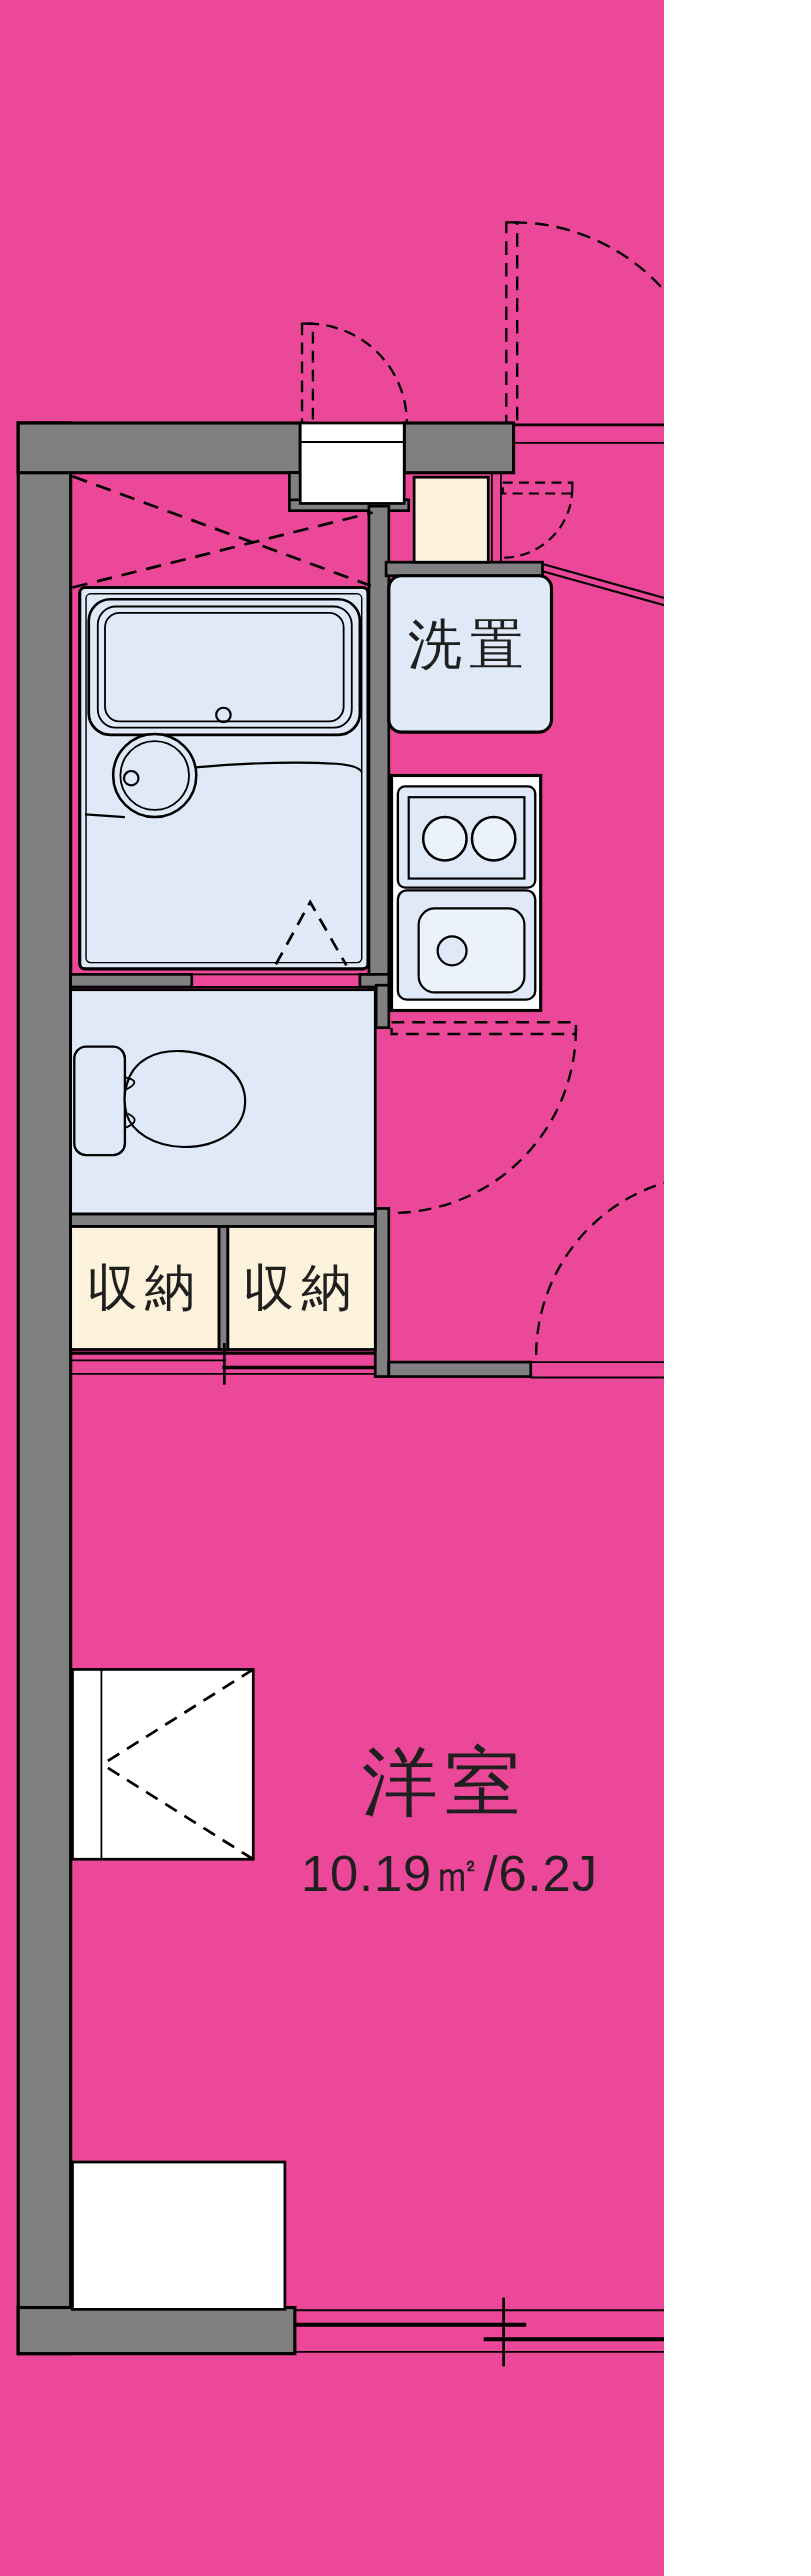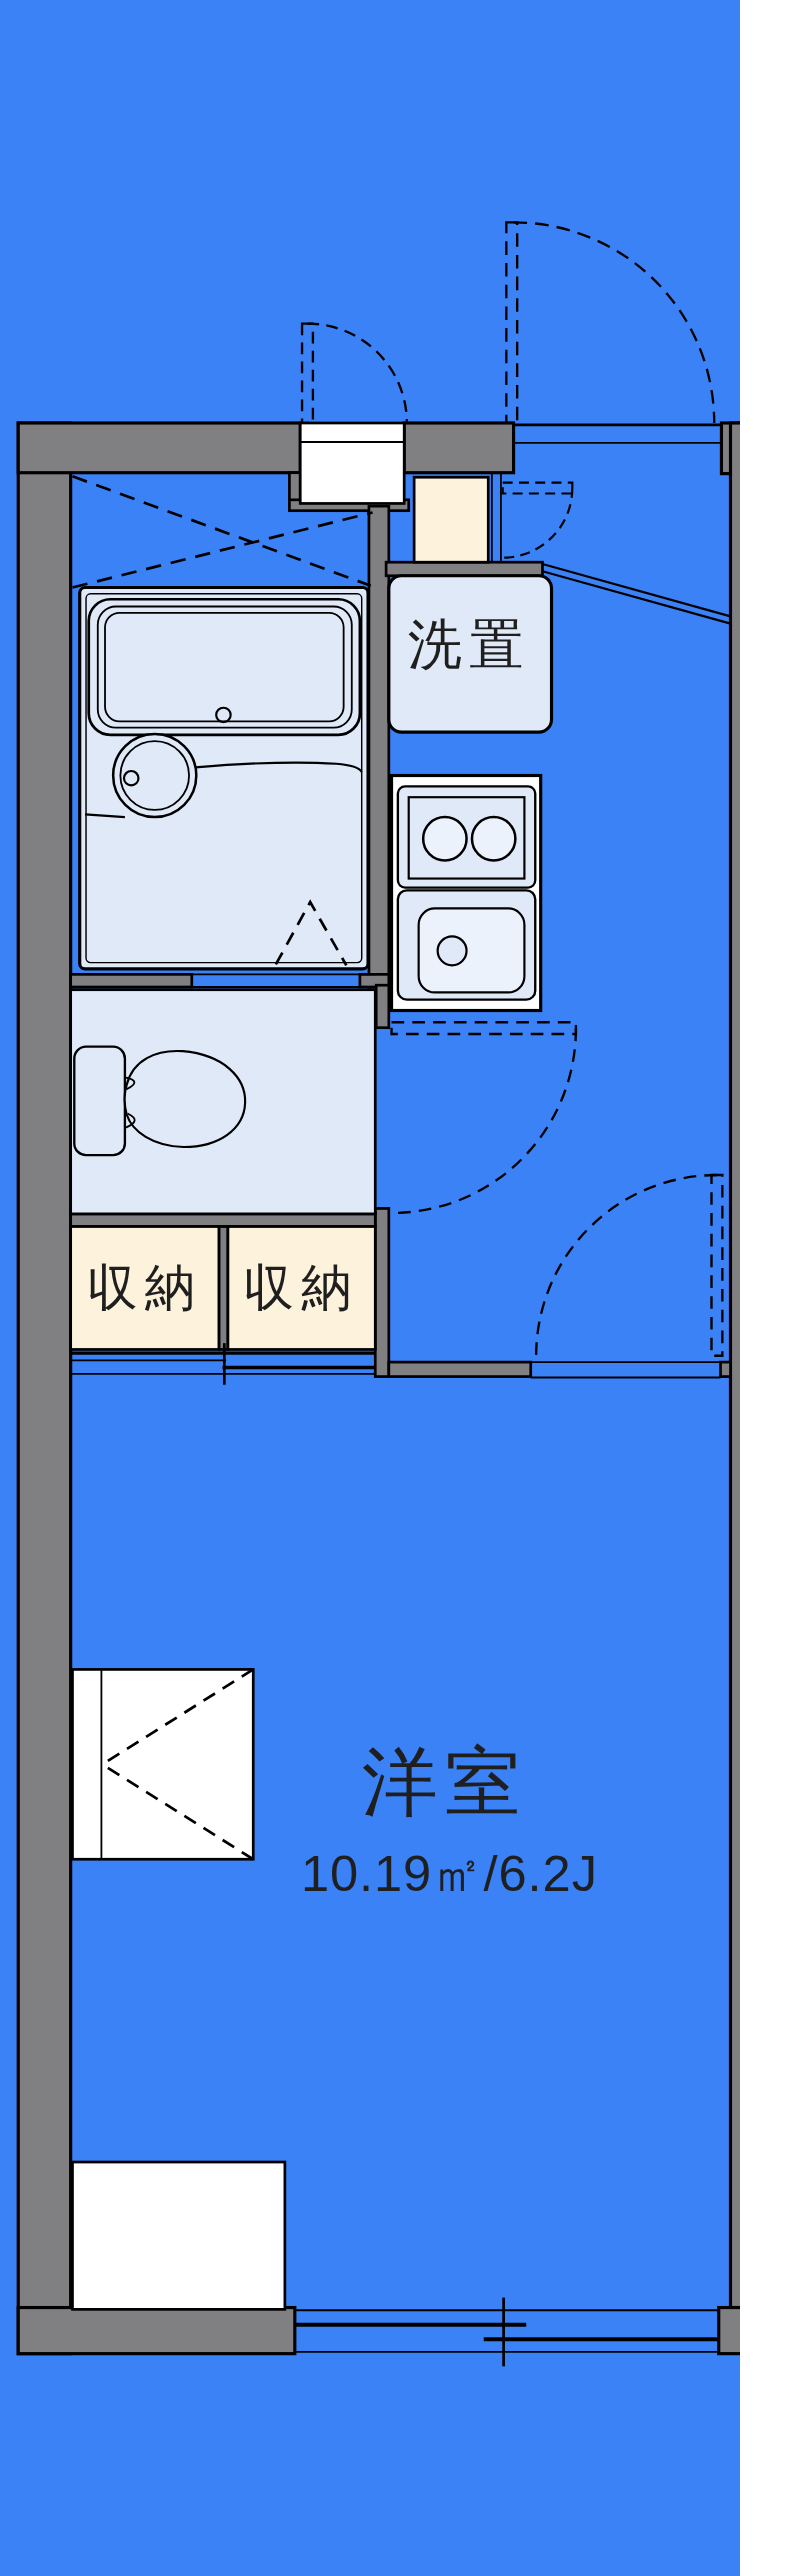--- a/index.html
+++ b/index.html
@@ -1,16 +1,16 @@
 <!DOCTYPE html>
 <html style="font-size:14.5px"><head>
 <meta charset="utf-8">
 <style>
   html,body{margin:0;padding:0;background:#ffffff;}
-  .page{position:relative;width:740px;height:2576px;background:#3b82f6;overflow:hidden;}
+  .page{position:relative;width:664px;height:2576px;background:#ec4899;overflow:hidden;}
   svg{position:absolute;left:0;top:0;}
   text{font-family:"Liberation Sans","DejaVu Sans",sans-serif;fill:#1f1f1f;}
   .room-label{letter-spacing:8px;}
   .size-label{letter-spacing:1px;}
 </style>
 </head>
 <body>
 
 <div class="page">
 <svg width="812" height="2576" viewBox="0 0 898 2850">

